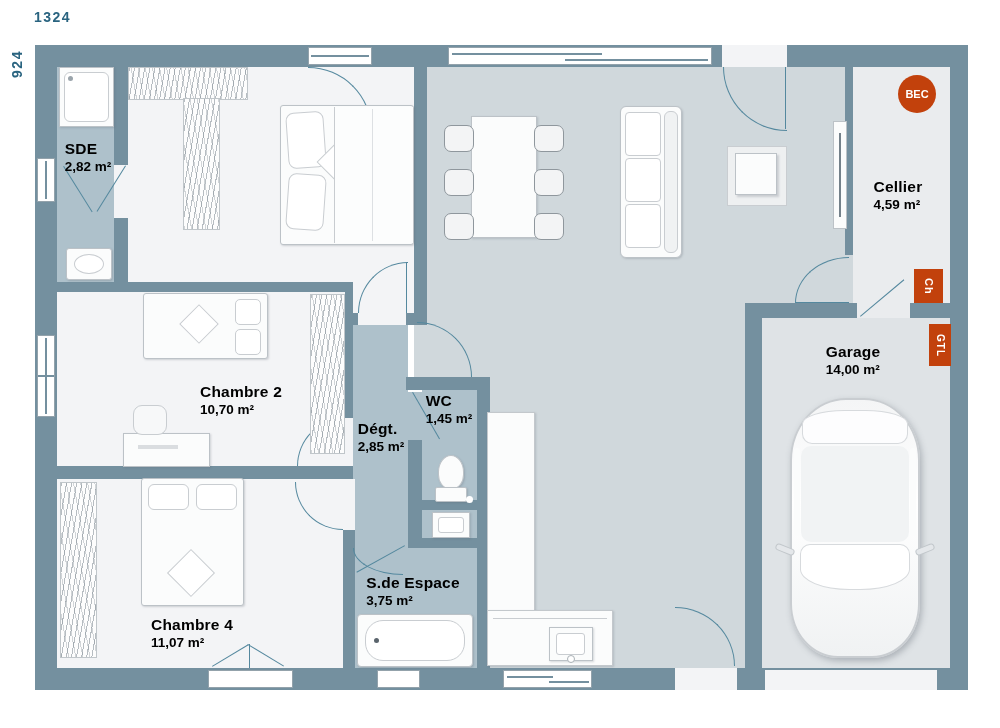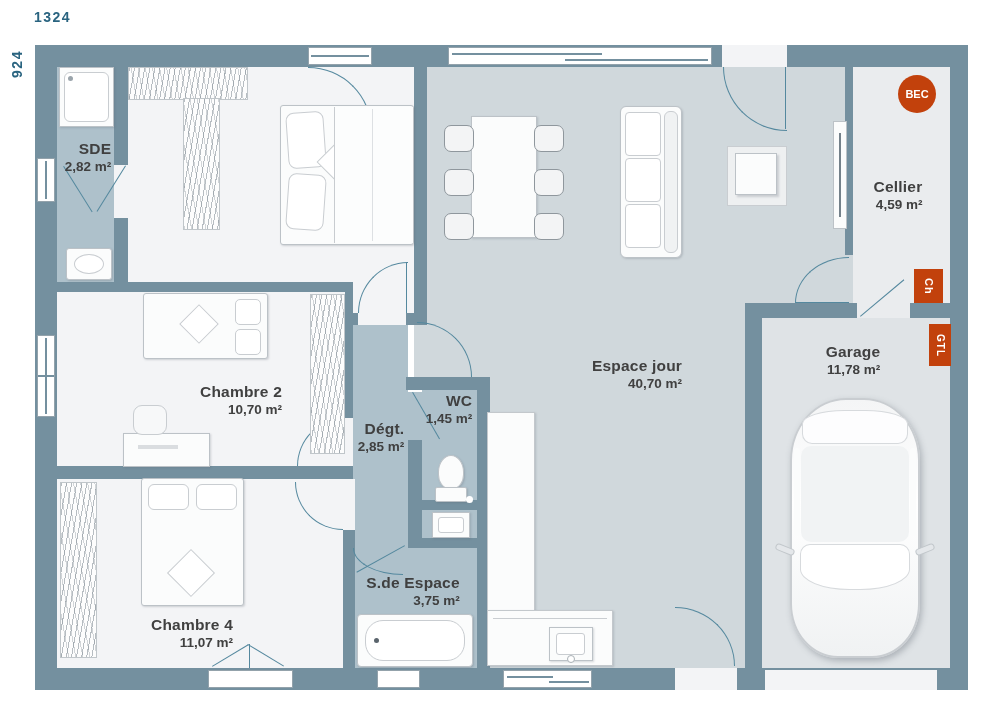--- a/index.html
+++ b/index.html
@@ -25,21 +25,21 @@
   .arc-bl{border-bottom-width:1.5px;border-left-width:1.5px;border-bottom-left-radius:100% 100%;}
   .leaf{position:absolute;height:0;border-top:1.5px solid #54889e;transform-origin:0 0;}
   .leafv{position:absolute;width:0;border-left:1.5px solid #54889e;}
   .furn{position:absolute;background:#fbfcfc;border:1px solid #bcc2c7;box-sizing:border-box;
         box-shadow:1px 1px 2px rgba(90,100,110,.25);}
   .soft{position:absolute;background:#f3f4f5;border:1px solid #c9cdd1;box-sizing:border-box;}
   .hatch{position:absolute;background:
      repeating-linear-gradient(100deg, rgba(125,136,145,.55) 0 1px, transparent 1px 5px),
      repeating-linear-gradient(80deg, rgba(125,136,145,.35) 0 1px, transparent 1px 7px),#fdfdfd;
      border:1px solid #c0c6ca;box-sizing:border-box;}
-  .rlabel{position:absolute;transform:translate(-50%,-50%);text-align:right;color:#404040;
+  .rlabel{position:absolute;transform:translate(-50%,-50%);text-align:left;color:#000000;
           white-space:nowrap;line-height:1.22;}
   .rlabel .nm{font-size:15.5px;font-weight:600;letter-spacing:.2px;}
   .rlabel .area{font-size:13.5px;font-weight:600;}
   .dim{position:absolute;color:#2a6480;font-size:14px;font-weight:700;letter-spacing:1.5px;}
   .tag{position:absolute;background:#c2410c;color:#ffffff;display:flex;align-items:center;
        justify-content:center;font-weight:700;}
   .vtext{writing-mode:vertical-rl;letter-spacing:1px;}
   .dot{position:absolute;border-radius:50%;}
 </style>
 </head>
@@ -233,26 +233,22 @@
     <div class="area">1,45 m²</div>
   </div>
   <div class="rlabel" style="left:413px;top:592px;">
     <div class="nm">S.de Espace</div>
     <div class="area">3,75 m²</div>
   </div>
   <div class="rlabel" style="left:192px;top:634px;">
     <div class="nm">Chambre 4</div>
     <div class="area">11,07 m²</div>
   </div>
-  <div class="rlabel" style="left:637px;top:375px;">
-    <div class="nm">Espace jour</div>
-    <div class="area">40,70 m²</div>
-  </div>
   <div class="rlabel" style="left:898px;top:196px;">
     <div class="nm">Cellier</div>
     <div class="area">4,59 m²</div>
   </div>
   <div class="rlabel" style="left:853px;top:361px;">
     <div class="nm">Garage</div>
-    <div class="area">11,78 m²</div>
+    <div class="area">14,00 m²</div>
   </div>
 
 </div>
 
 </body></html>

